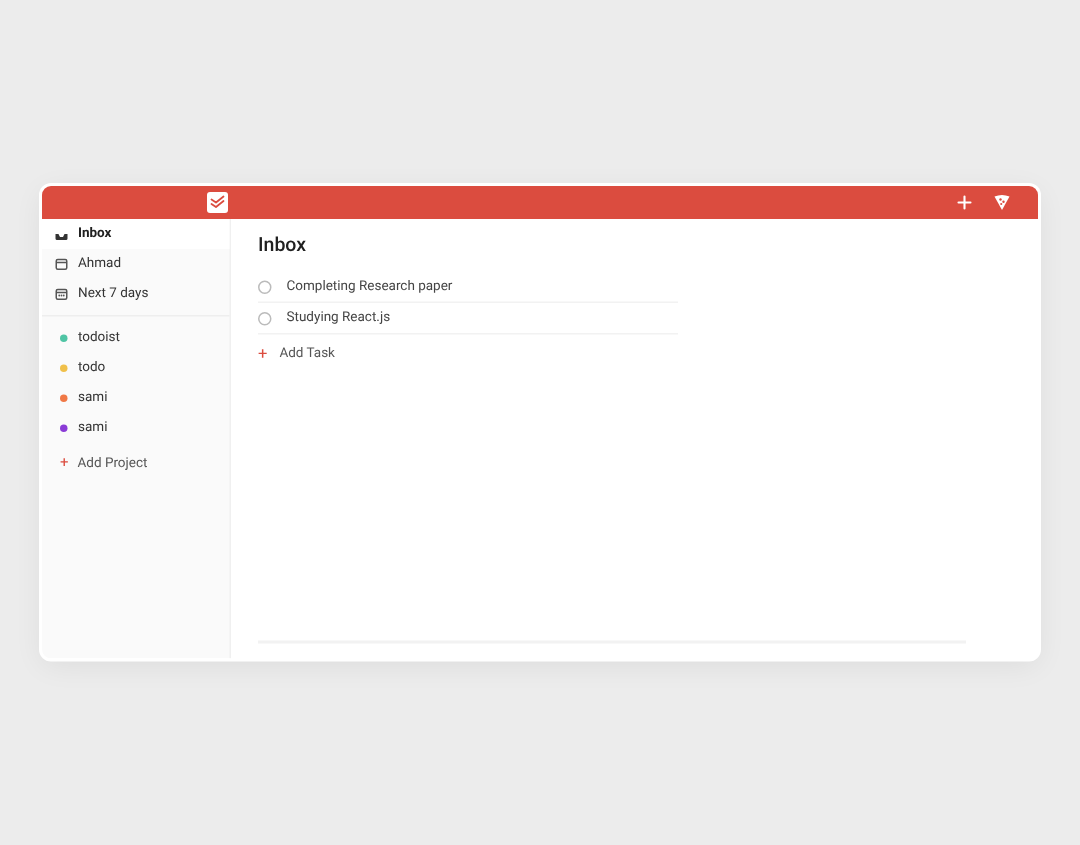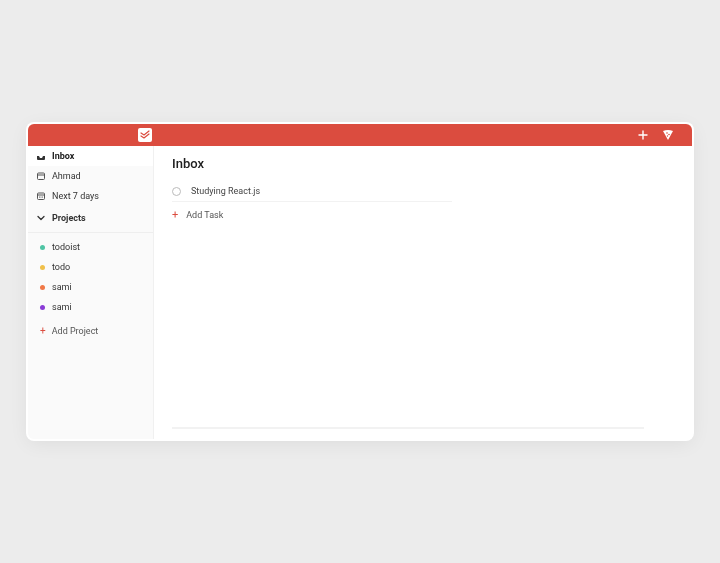--- a/index.html
+++ b/index.html
@@ -201,28 +201,20 @@
           <svg width="10" height="10" viewBox="0 0 10 10">
               <rect x="1.5" y="2" width="7" height="6.5" rx="1" fill="none" stroke="#555" stroke-width="1"></rect>
               <line x1="1.5" y1="4" x2="8.5" y2="4" stroke="#555" stroke-width="1"></line>
               <circle cx="3.5" cy="6" r="0.6" fill="#555"></circle>
               <circle cx="5" cy="6" r="0.6" fill="#555"></circle>
               <circle cx="6.5" cy="6" r="0.6" fill="#555"></circle>
             </svg>
         </span>
         <span>Next 7 days</span>
       </div>
-      <div class="nav-item" style="font-weight:700; margin-top:2px;">
-        <span class="icon">
-          <svg width="10" height="10" viewBox="0 0 10 10">
-              <path d="M2 3.5 L5 6.5 L8 3.5" fill="none" stroke="#333" stroke-width="1.3" stroke-linecap="round" stroke-linejoin="round"></path>
-            </svg>
-        </span>
-        <span>Projects</span>
-      </div>
       <div class="sidebar-divider"></div>
 
       <div class="project-item">
         <span class="dot" style="background:#4fc4a4"></span>
         <span>todoist</span>
       </div>
       <div class="project-item">
         <span class="dot" style="background:#f0c04a"></span>
         <span>todo</span>
       </div>
@@ -239,20 +231,24 @@
         <span class="plus-sm">+</span>
         <span>Add Project</span>
       </div>
     </div>
 
     <div class="main">
       <div class="main-title">Inbox</div>
 
       <div class="task">
         <span class="circle"></span>
+        <span>Completing Research paper</span>
+      </div>
+      <div class="task">
+        <span class="circle"></span>
         <span>Studying React.js</span>
       </div>
 
       <div class="add-task">
         <span class="plus-sm">+</span>
         <span>Add Task</span>
       </div>
 
       <div class="scroll-track"></div>
     </div>

